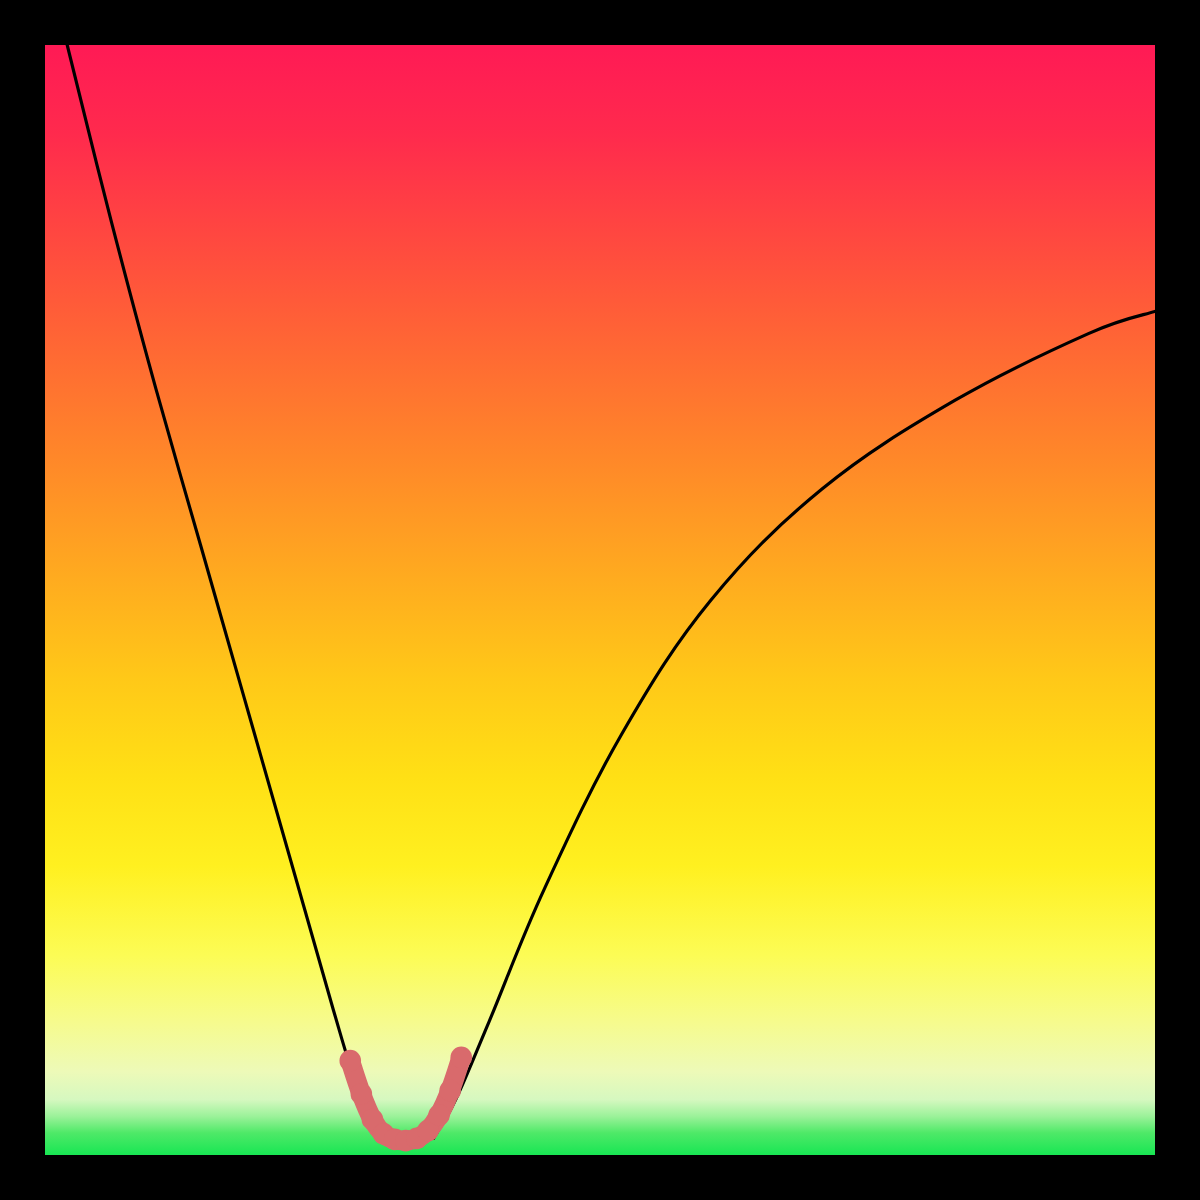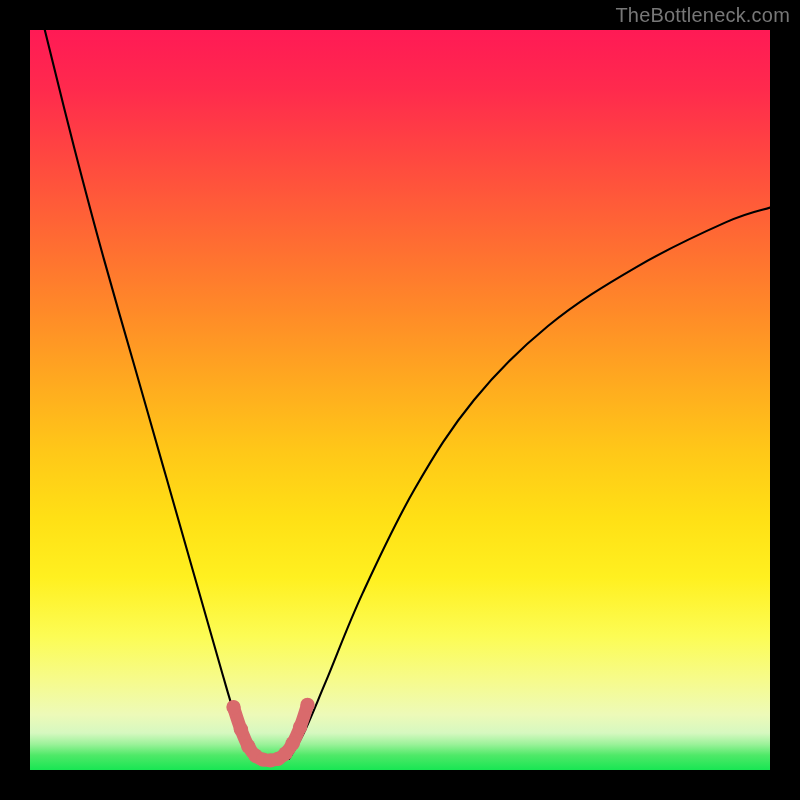--- a/index.html
+++ b/index.html
@@ -77,21 +77,20 @@
     stroke-linejoin: round;
   }
   .valley-dots {
     fill: #d96a6c;
   }
 </style>
 </head>
 <body>
 
 <div class="frame">
-  <div class="watermark">TheBottleneck.com</div>
   <div class="plot">
     <svg class="curves" viewBox="0 0 740 740" preserveAspectRatio="none">
       <path id="left-branch" class="curve-main" d="M 14.8 0.0 C 20.1 21.3, 33.7 77.1, 44.4 118.4 C 55.1 159.7, 63.3 190.8, 74.0 229.4 C 84.7 268.0, 92.9 295.7, 103.6 333.0 C 114.3 370.3, 122.5 399.3, 133.2 436.6 C 143.9 473.9, 154.8 512.2, 162.8 540.2 C 170.8 568.2, 172.3 573.4, 177.6 592.0 C 182.9 610.6, 187.7 627.8, 192.4 643.8 C 197.1 659.8, 199.5 668.8, 203.5 680.8 C 207.5 692.8, 210.6 701.7, 214.6 710.4 C 218.6 719.1, 223.7 725.6, 225.7 728.9"></path>
       <path id="right-branch" class="curve-main" d="M 259.0 728.9 C 261.7 724.2, 267.1 717.0, 273.8 703.0 C 280.5 689.0, 285.3 676.5, 296.0 651.2 C 306.7 625.9, 317.0 597.0, 333.0 562.4 C 349.0 527.8, 364.8 493.4, 384.8 458.8 C 404.8 424.2, 420.0 399.3, 444.0 370.0 C 468.0 340.7, 488.7 320.0, 518.0 296.0 C 547.3 272.0, 574.8 255.4, 606.8 236.8 C 638.8 218.2, 671.6 203.1, 695.6 192.4 C 719.6 181.7, 732.0 180.3, 740.0 177.6"></path>
       <path id="valley" class="valley" d="M 203.5 677.1 C 204.8 681.1, 208.2 692.2, 210.9 699.3 C 213.6 706.4, 215.6 711.5, 218.3 716.3 C 221.0 721.1, 223.0 723.5, 225.7 725.9 C 228.4 728.3, 230.4 728.8, 233.1 729.6 C 235.8 730.4, 237.8 730.5, 240.5 730.4 C 243.2 730.2, 245.2 730.1, 247.9 728.9 C 250.6 727.7, 252.6 726.5, 255.3 723.7 C 258.0 720.9, 260.0 718.2, 262.7 713.4 C 265.4 708.6, 267.4 704.0, 270.1 697.1 C 272.8 690.2, 276.2 678.9, 277.5 674.9"></path>
       <g id="valley-dots">
           <circle cx="203.5" cy="677.1" r="7.2" class="valley-dots"></circle>
           <circle cx="210.9" cy="699.3" r="7.2" class="valley-dots"></circle>
           <circle cx="218.3" cy="716.3" r="7.2" class="valley-dots"></circle>
           <circle cx="225.7" cy="725.9" r="7.2" class="valley-dots"></circle>

